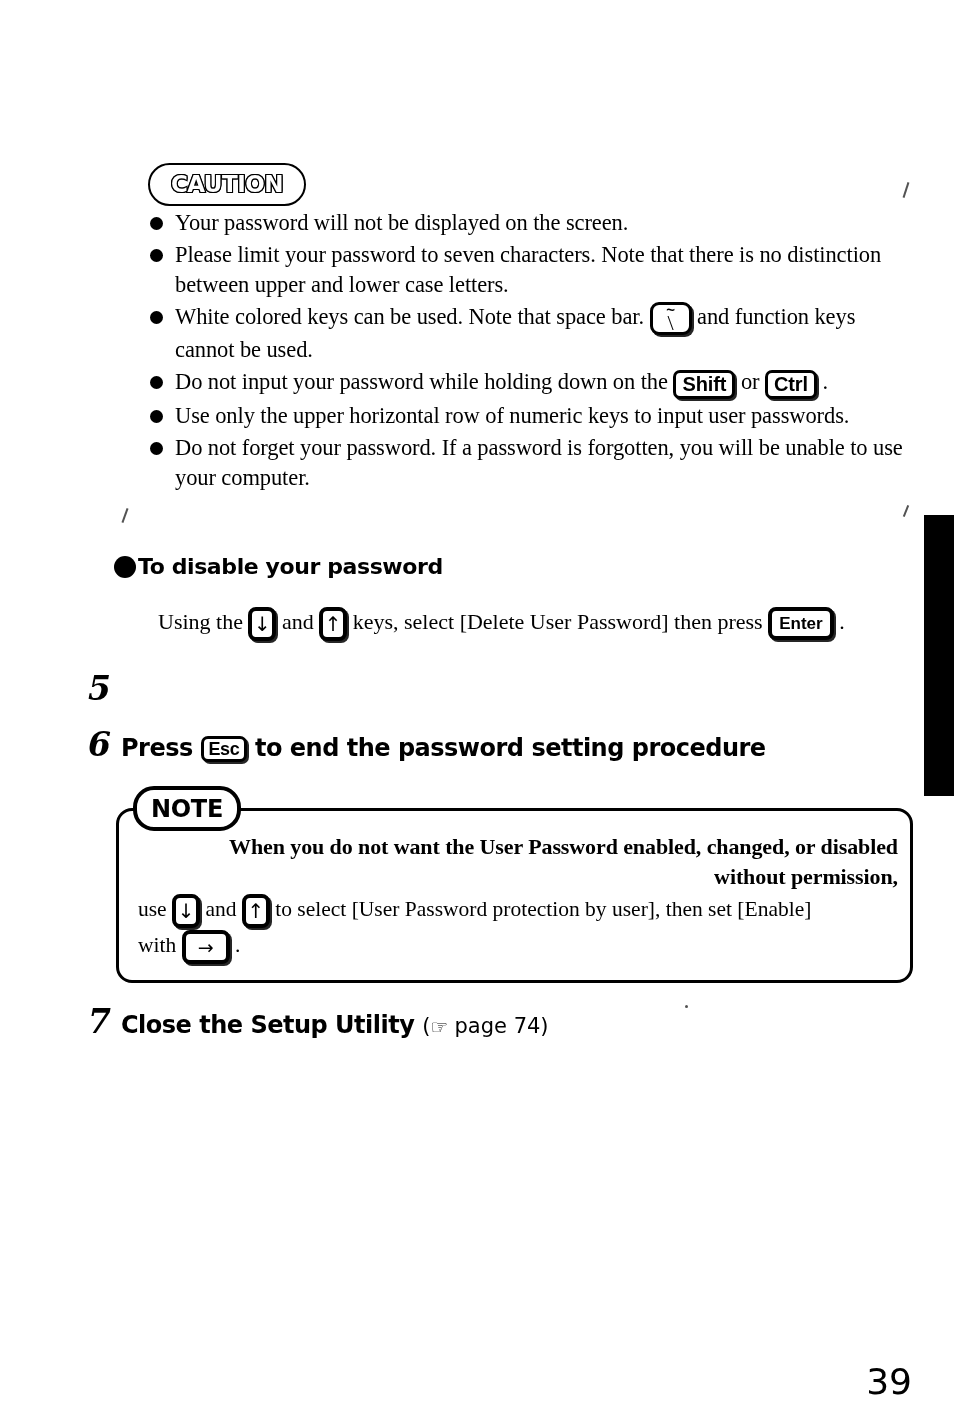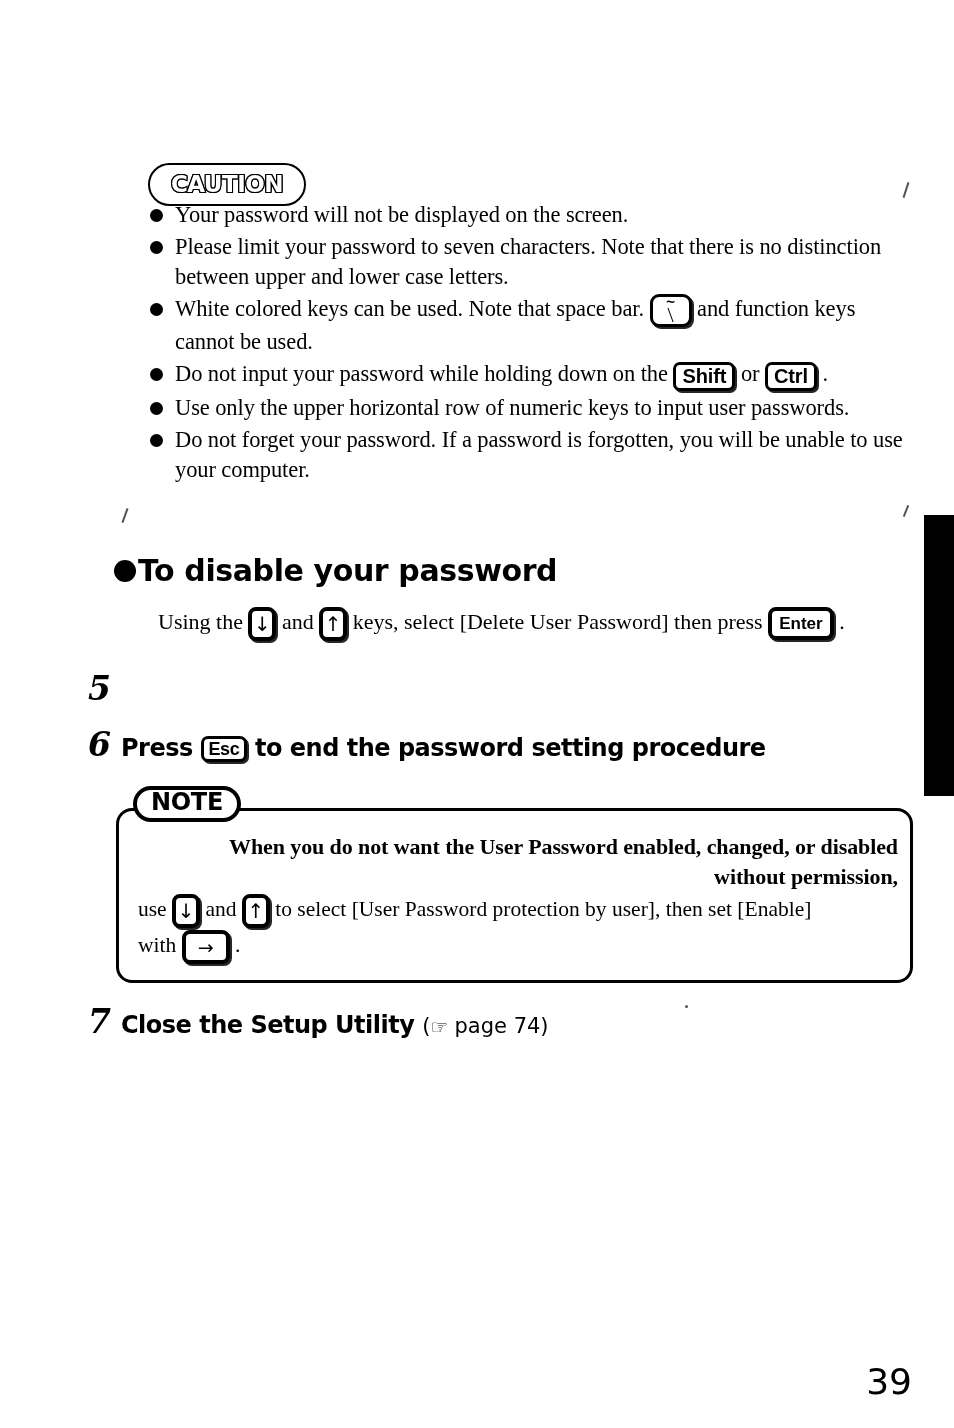--- a/index.html
+++ b/index.html
@@ -72,21 +72,21 @@
     paint-order: stroke fill;
     text-shadow:
       -1px 0 #000, 1px 0 #000, 0 -1px #000, 0 1px #000,
       -1px -1px #000, 1px -1px #000, -1px 1px #000, 1px 1px #000;
   }
 
   
   .caution-list {
     position: absolute;
     left: 150px;
-    top: 200px;
+    top: 208px;
     width: 760px;
   }
   .c-item {
     display: flex;
     align-items: flex-start;
     margin-bottom: 2px;
   }
   .c-dot {
     flex: 0 0 auto;
     width: 13px;
@@ -161,21 +161,21 @@
   }
   .sec-dot {
     width: 22px; height: 22px;
     border-radius: 50%;
     background: #000;
     margin-right: 2px;
   }
   .sec-title {
     font-family: "DejaVu Sans", sans-serif;
     font-weight: 700;
-    font-size: 30px;
+    font-size: 22px;
     letter-spacing: -0.4px;
     line-height: 1;
   }
 
   .sec-body {
     position: absolute;
     left: 158px;
     top: 605px;
     width: 760px;
     font-family: "Liberation Serif", serif;
@@ -234,25 +234,26 @@
     border: 3px solid #000;
     border-radius: 16px;
     box-sizing: border-box;
     background: #fff;
   }
   .note-tab {
     position: absolute;
     left: 133px;
     top: 786px;
     width: 108px;
-    height: 36px;
+    height: 45px;
     border: 4px solid #000;
     border-radius: 21px;
     background: #fff;
     display: flex;
+    align-items: center;
     justify-content: center;
     box-sizing: border-box;
     z-index: 3;
   }
   .note-tab span {
     font-family: "DejaVu Sans", sans-serif;
     font-weight: 700;
     font-size: 24px;
     line-height: 1;
     letter-spacing: -0.3px;

